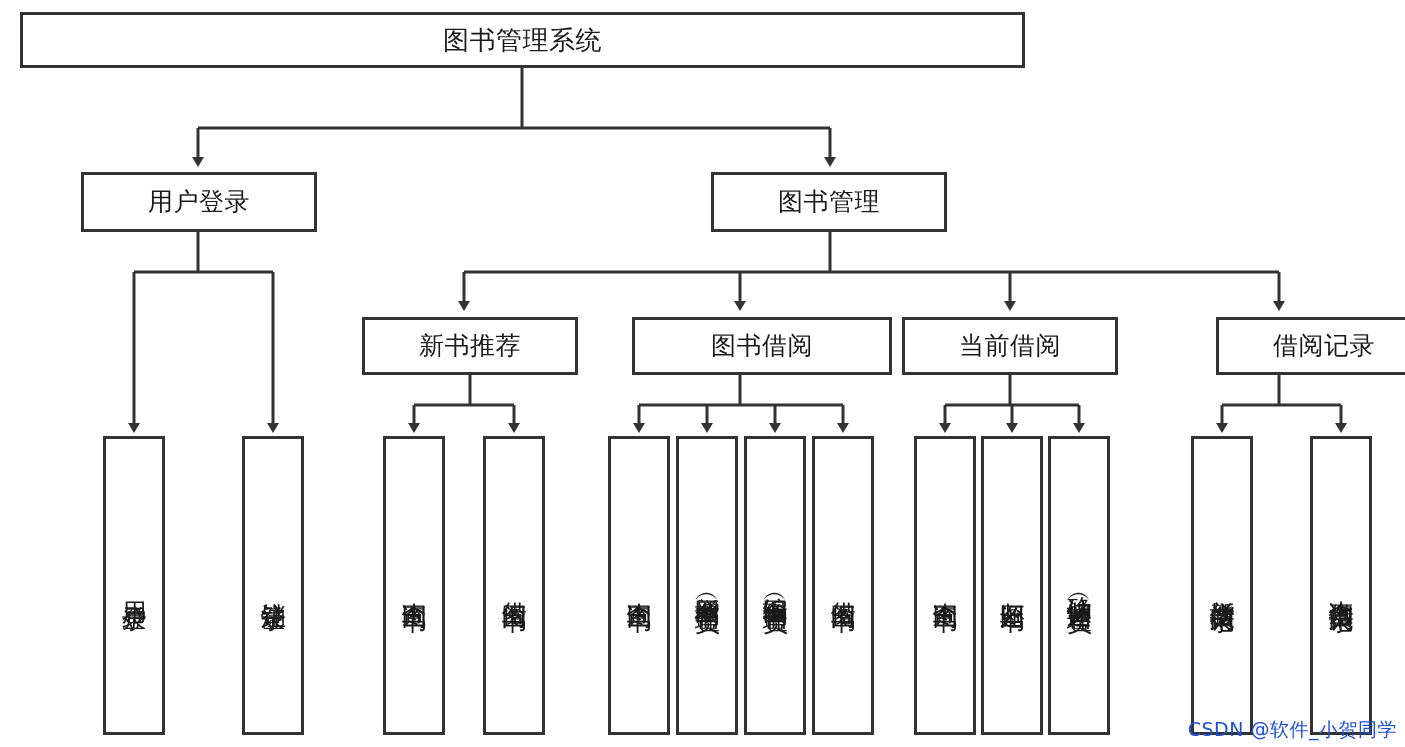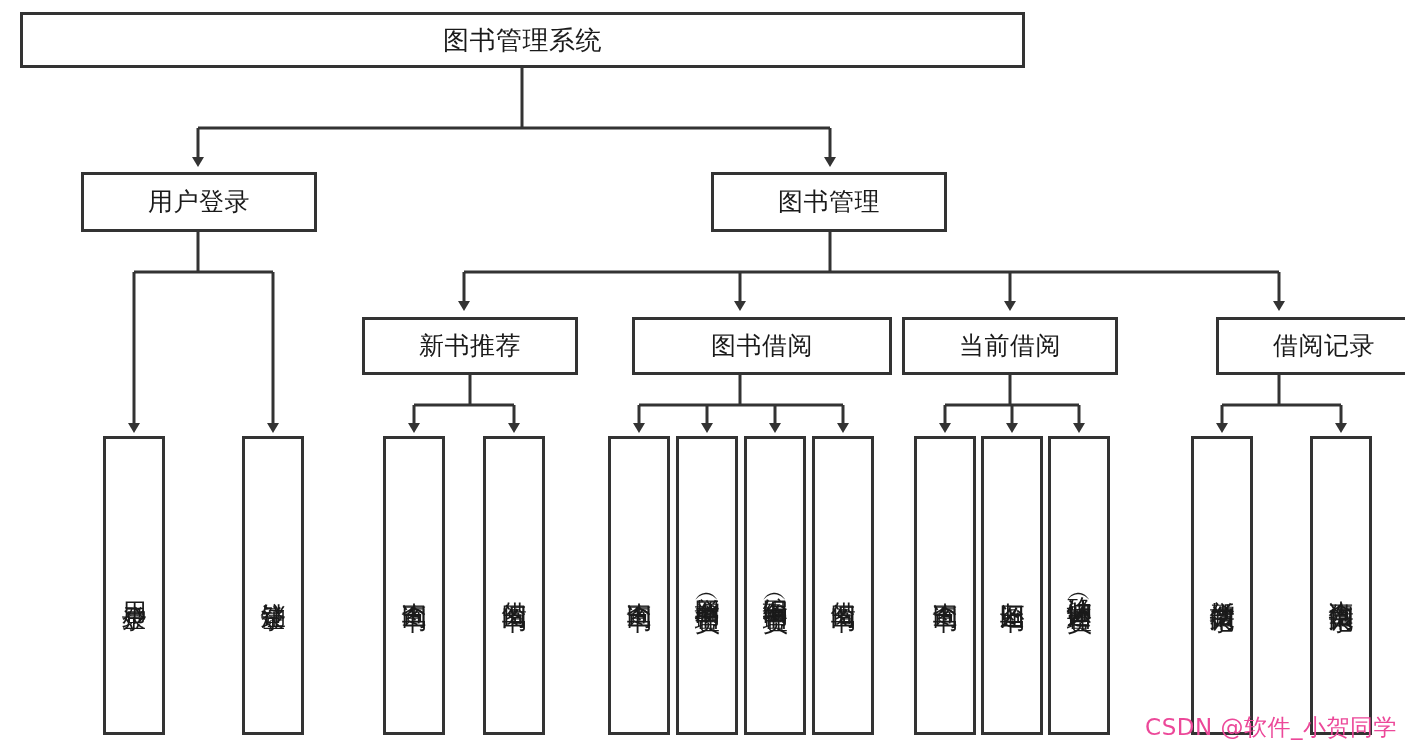--- a/index.html
+++ b/index.html
@@ -54,22 +54,22 @@
   }
   .node.vert .vlabel {
     writing-mode: vertical-rl;
     text-orientation: upright;
   }
   #root-node { font-size: 26px; }
   #watermark {
     position: absolute;
     right: 8px;
     bottom: 4px;
-    font-size: 23px;
-    color: #ec4899;
+    font-size: 19px;
+    color: #1d4ed8;
     z-index: 5;
     white-space: nowrap;
     letter-spacing: 0.5px;
   }
 </style>
 </head>
 <body>
 
 <div id="canvas">
 

